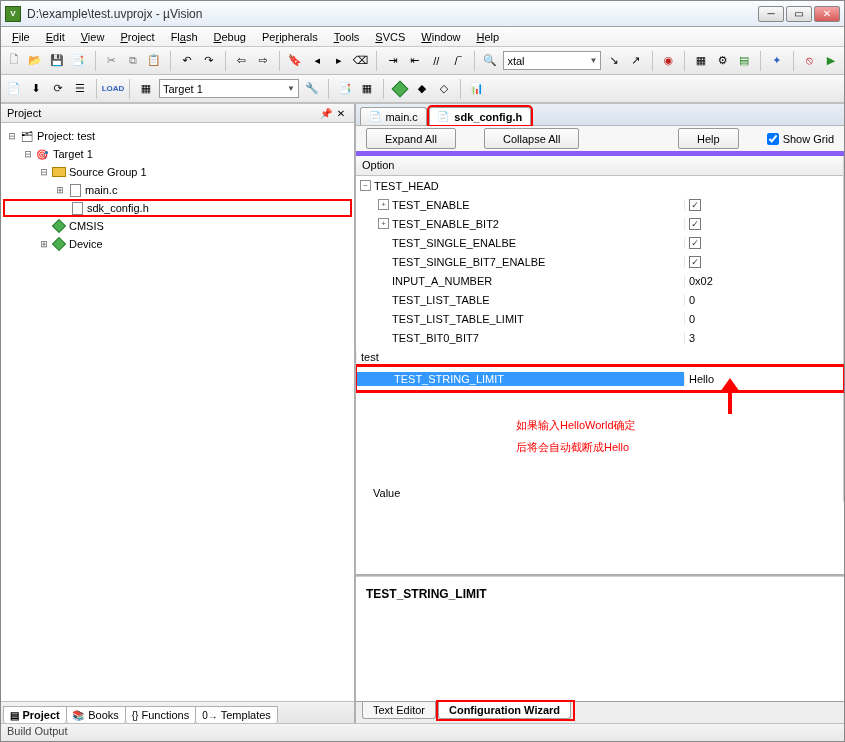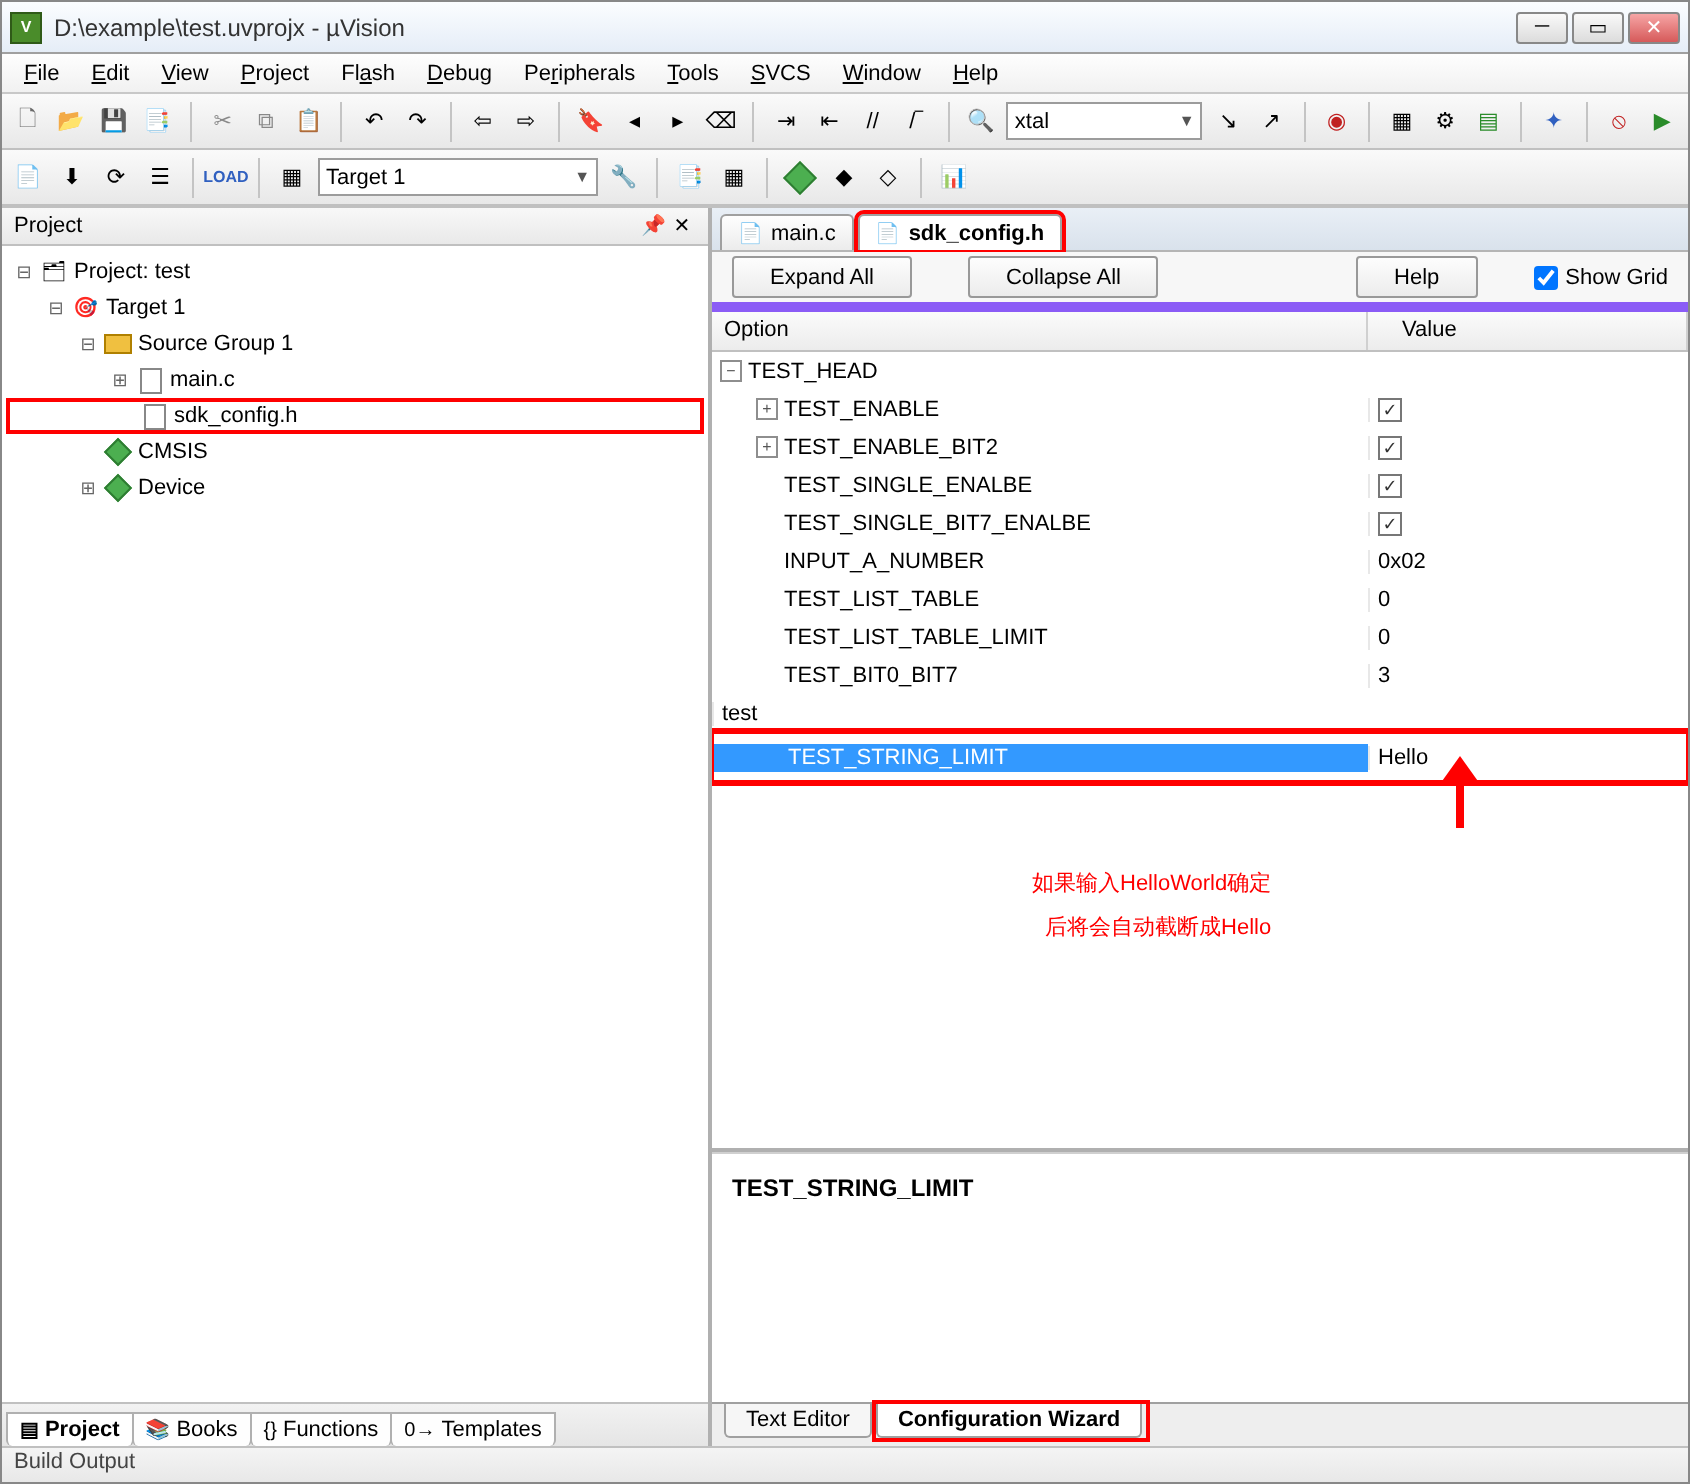--- a/index.html
+++ b/index.html
@@ -46,37 +46,37 @@
   .etab.active { background:#fff; font-weight:bold; }
   .etab .fic { font-size:10px;}
   .etab.redwrap { outline:2px solid #ff0000; outline-offset:0px; }
 
   .wizardbar { height:30px; border-bottom:5px solid #8b5cf6; display:flex;align-items:center; padding:4px 10px; gap:28px; background:#f7f7f7;}
   .wbtn { height:21px; padding:0 18px; background:linear-gradient(#fdfdfd,#ececec); border:1px solid #999; border-radius:2px; display:flex; align-items:center; font-size:11px;}
   .wspacer { flex:1; }
   .wcheck { display:flex; align-items:center; gap:4px;}
   .wcheck input { width:12px; height:12px;}
 
-  .gridhdr { height:20px; background:linear-gradient(#fbfbfb,#ececec); border-bottom:1px solid #c0c0c0; display:flex;}
+  .gridhdr { height:20px; background:linear-gradient(#fbfbfb,#ececec); border-bottom:1px solid #c0c0c0; display:flex;flex-direction:column;}
   .gridhdr .gh { padding:3px 6px; border-right:1px solid #d0d0d0; }
   .gh.opt { flex:0 0 328px; }
   .gh.val { flex:1;margin-left:11px; }
 
   .gridbody { position:relative; flex:0 0 400px; overflow:auto; border-bottom:2px solid #b0b0b0; }
   .grow { display:flex; height:19px; align-items:center; }
   .grow .gc1 { flex:0 0 328px; display:flex; align-items:center; padding-left:4px; }
   .grow .gc2 { flex:1; padding:0 4px; display:flex; align-items:center; border-left:1px solid #e8e8e8;}
   .grow .tw2 { width:11px; height:11px; border:1px solid #8e8e8e; font-size:8px; line-height:8px; display:flex;align-items:center;justify-content:center; margin-right:3px; background:#fff; color:#555;}
   .grow.selected .gc1 { background:#3399ff; color:#fff; }
   .grow.selected .gc1 .label { background:#3399ff; color:#fff; padding:1px 2px;}
   .grow.hiwrap { outline:3px solid #ff0000; outline-offset:-1px; position:relative; z-index:2; padding: 2px 0; height: 25px;}
   .ckbox { width:12px; height:12px; border:1px solid #777; background:#fff; display:inline-flex;align-items:center;justify-content:center; font-size:9px; color:#333;}
   .valinput { border:none; outline:none; font-size:11px; width:100%; background:transparent; }
 
-  .annotation { position:absolute; left:160px; top:255px; color:#ff0000; font-size:17px; line-height:22px; font-family: "SimSun","Songti SC",serif; pointer-events:none;text-align:right;}
+  .annotation { position:absolute; left:160px; top:238px; color:#ff0000; font-size:17px; line-height:22px; font-family: "SimSun","Songti SC",serif; pointer-events:none;}
   .arrow { position:absolute; left:364px; top:202px; width:20px; height:36px; pointer-events:none;}
   .arrow .shaft { position:absolute; left:8px; top:8px; width:4px; height:28px; background:#ff0000;}
   .arrow .head { position:absolute; left:0; top:0; width:0;height:0; border-left:10px solid transparent; border-right:10px solid transparent; border-bottom:14px solid #ff0000;}
 
   .descpane { flex:1; padding:10px; background:#fff; border-top:1px solid #d0d0d0; font-weight:bold; font-size:12px;}
   .bottomtabs2 { height:22px; border-top:1px solid #a0a0a0; display:flex; align-items:flex-start; padding:0 6px; background:#eee;}
   .bt2 { padding:2px 10px; border:1px solid #a0a0a0; border-top:none; background:#f6f6f6; font-size:11px; border-radius: 0 0 3px 3px; margin-right:2px;}
   .bt2.active { background:#fff; font-weight:bold; }
   .bt2wrap.red { outline:2px solid #ff0000; }
 

